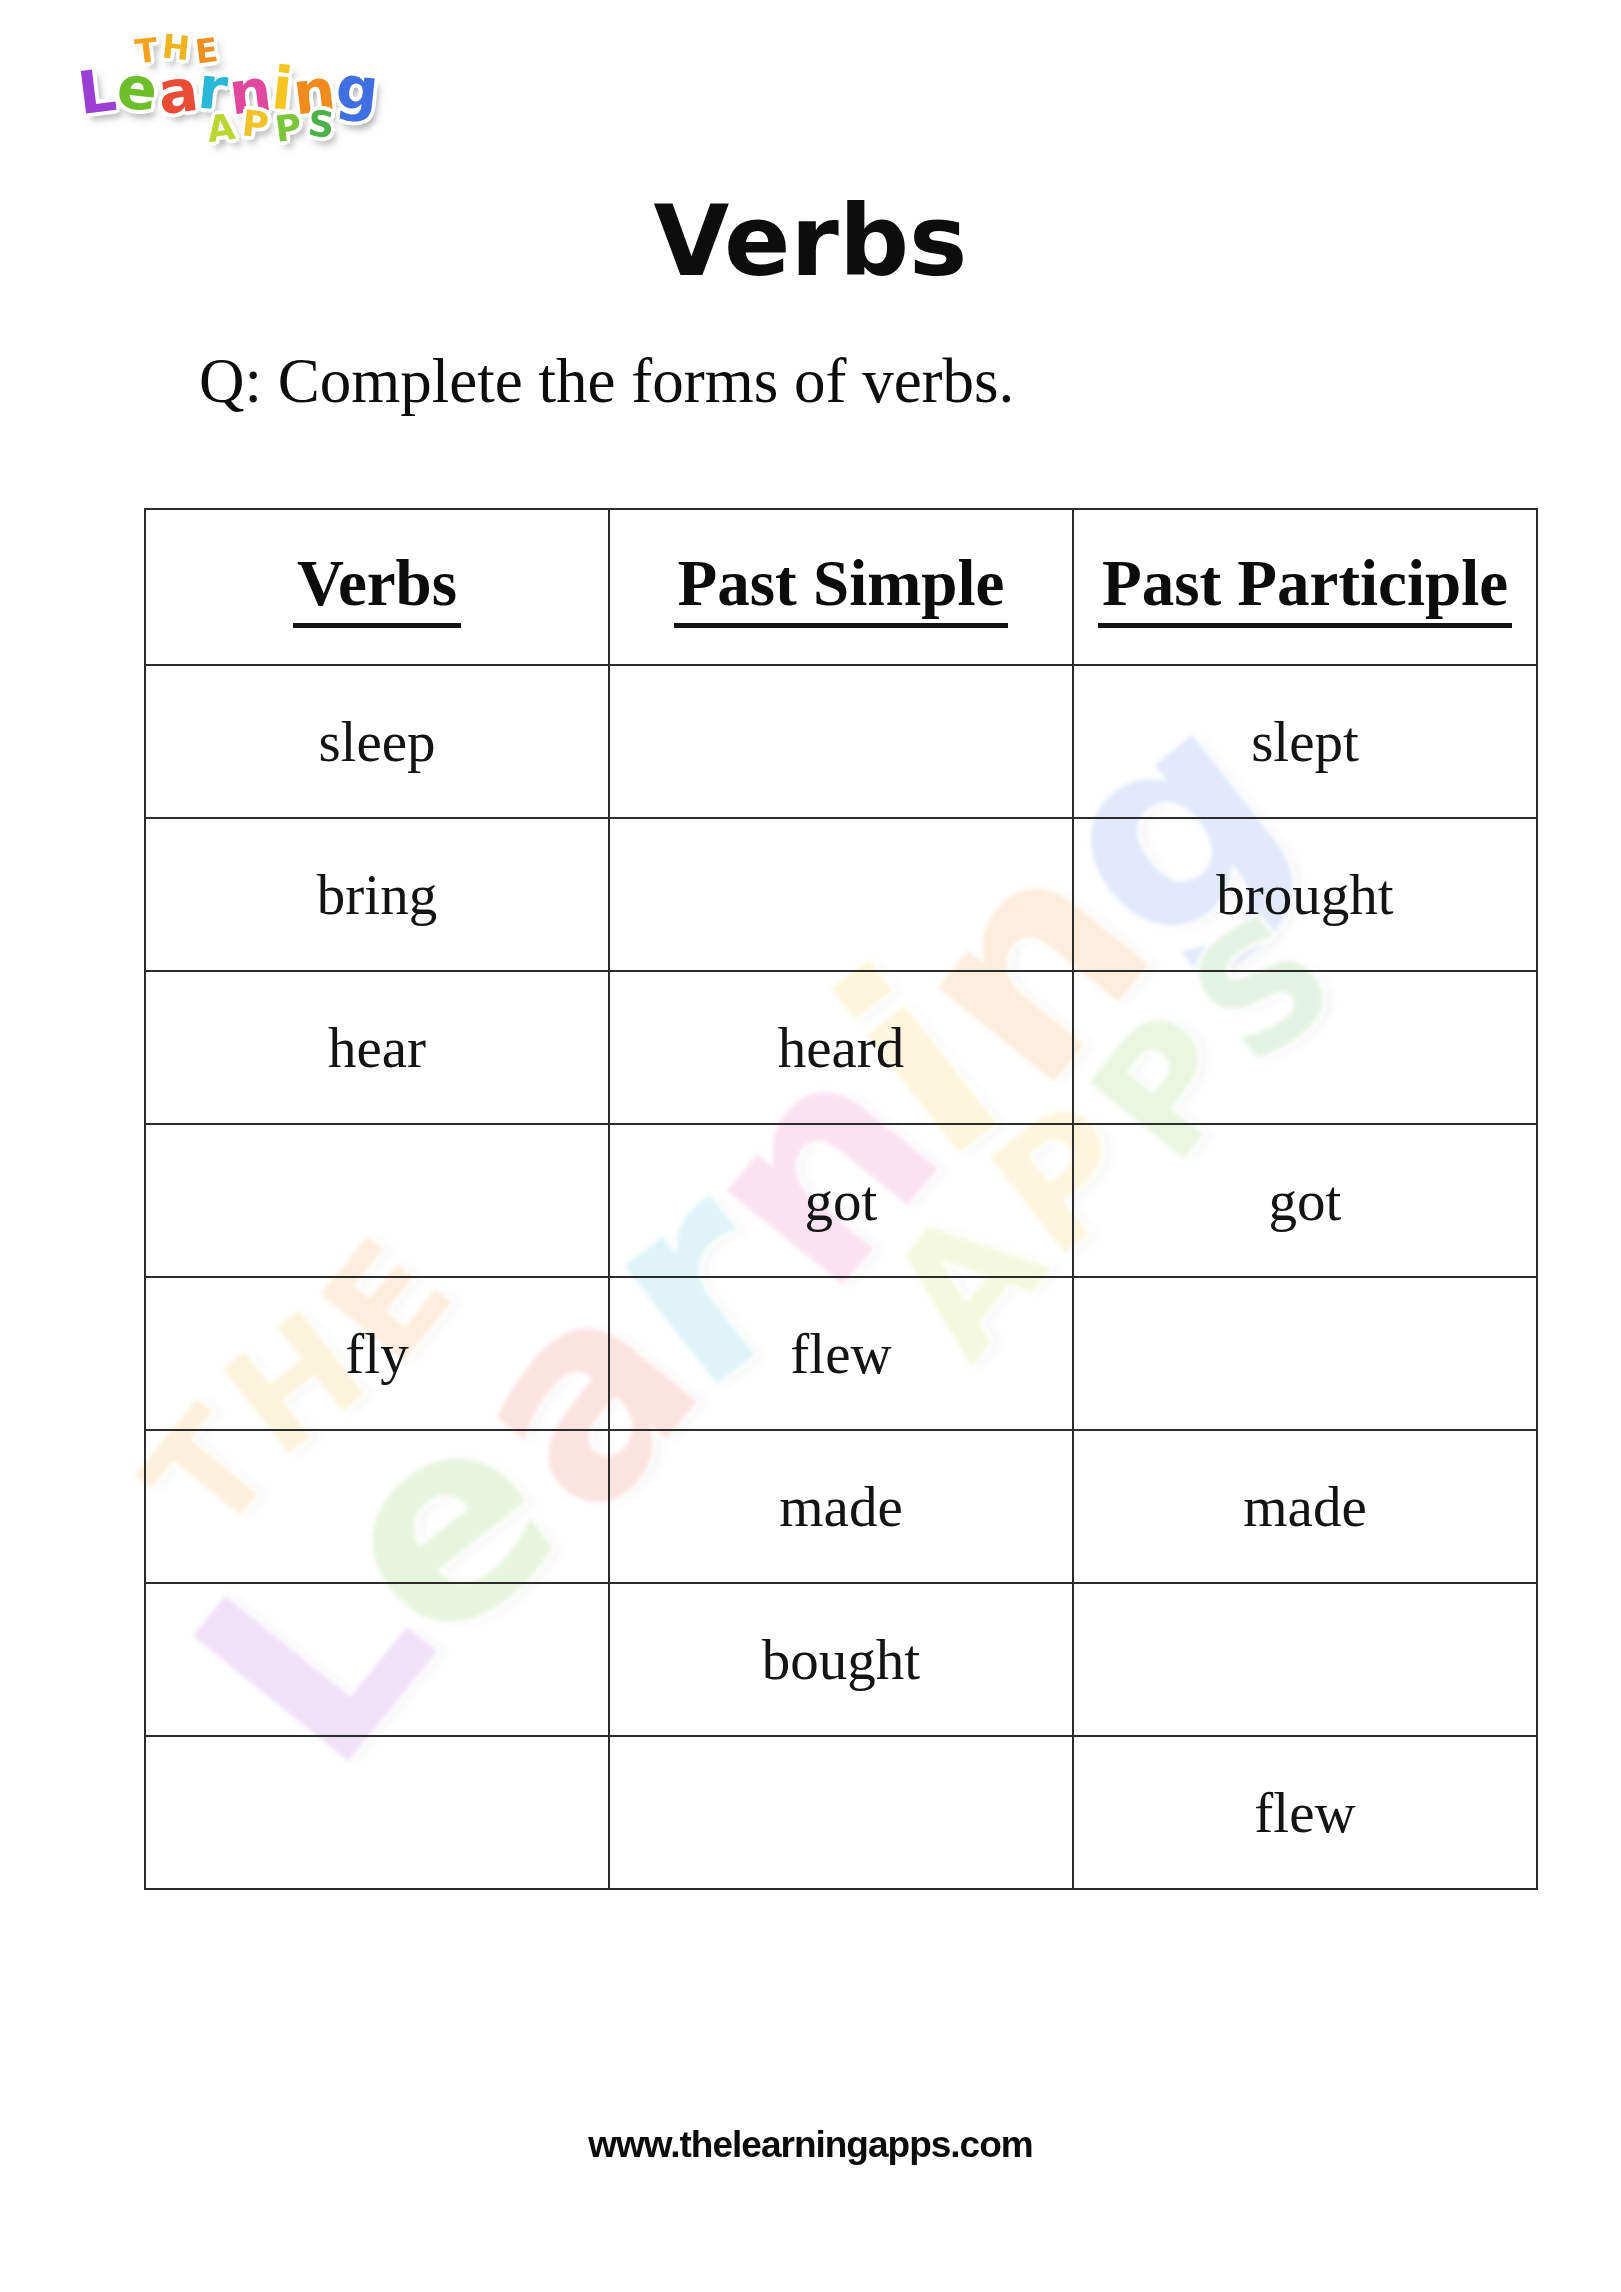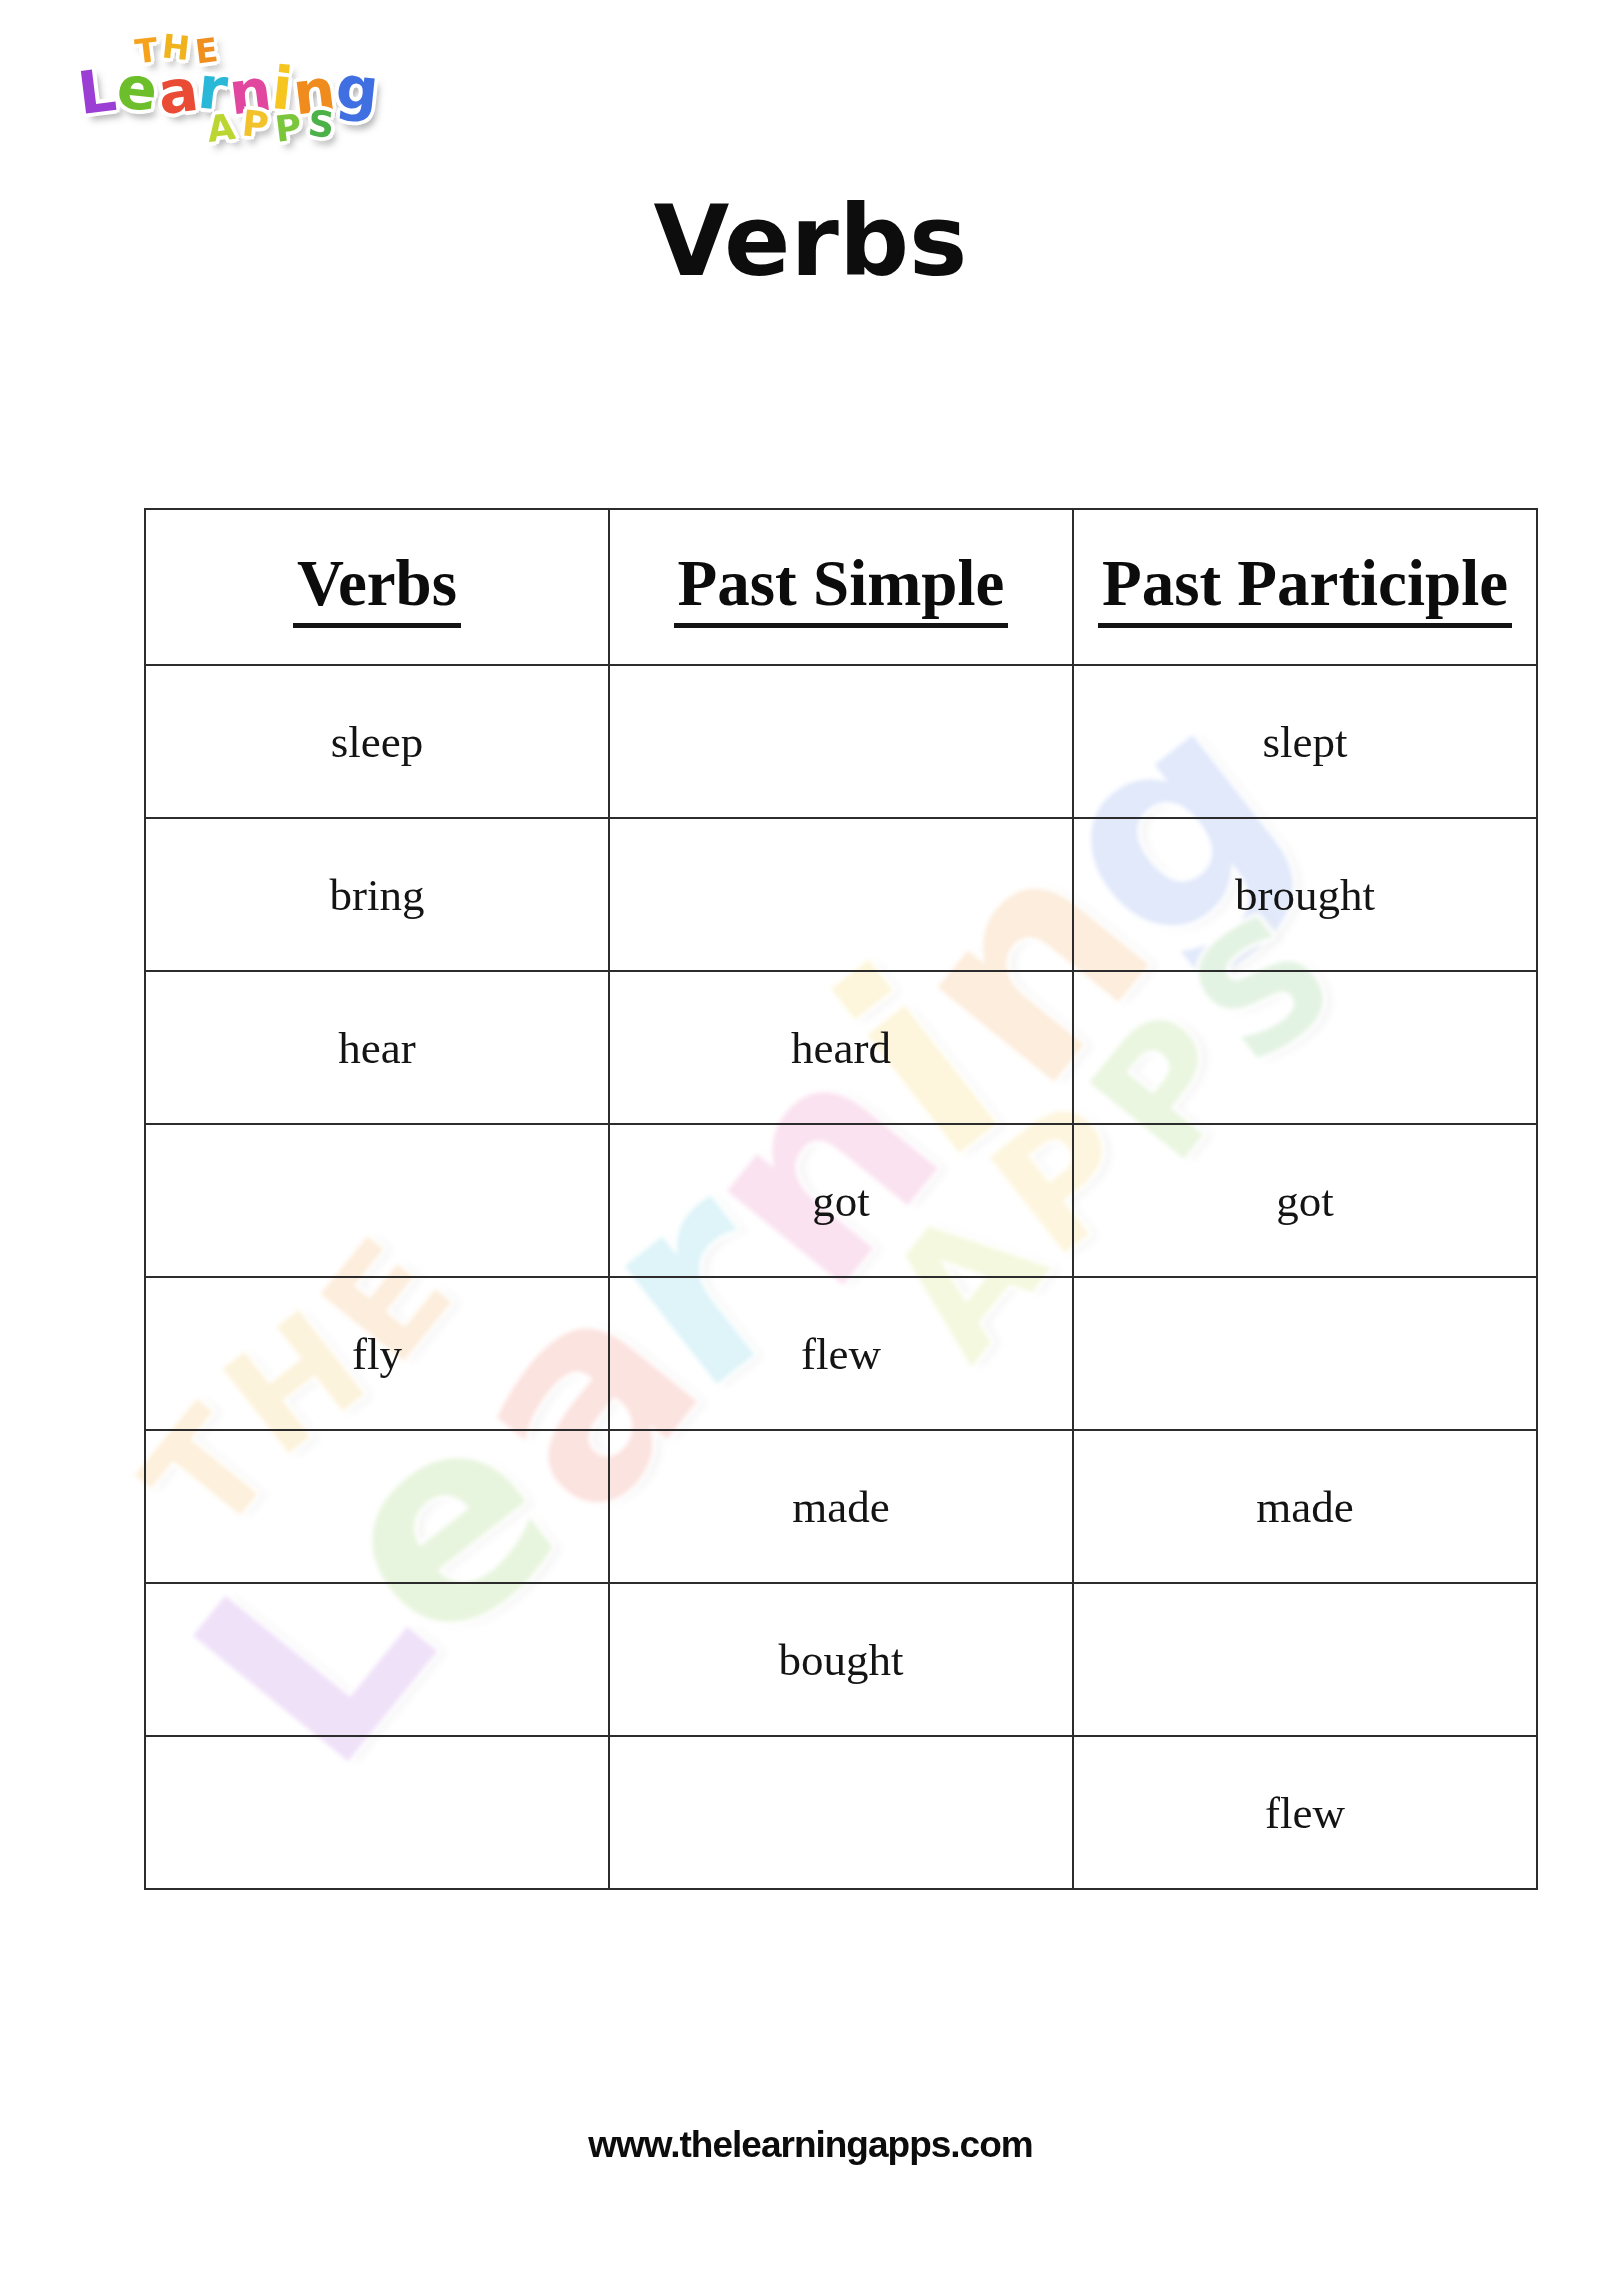--- a/index.html
+++ b/index.html
@@ -86,21 +86,21 @@
   }
   .verbs-table thead tr{height:156px;}
   .verbs-table tbody tr{height:153px;}
   .verbs-table th{font-size:65px;font-weight:bold;color:#0c0c0c;}
   .header-underline{
     display:inline-block;
     border-bottom:5.9px solid #141414;
     padding:0 3.9px 5.9px 3.9px;
     line-height:1.05;
   }
-  .verbs-table td{font-size:45px;color:#141414;}
+  .verbs-table td{font-size:57px;color:#141414;}
 
   
   .footer{
     position:absolute;left:0;top:2096px;width:100%;
     text-align:center;
     font-family:"Liberation Sans", sans-serif;
     font-weight:bold;
     font-size:37px;letter-spacing:-1px;
     color:#0c0c0c;
     z-index:2;
@@ -119,20 +119,21 @@
   </div>
 
   <div class="header-logo">
     <div class="logo-line logo-the"><span class="bubble-letter" style="color: rgb(246, 162, 28);">T</span><span class="bubble-letter" style="color: rgb(240, 179, 29);">H</span><span class="bubble-letter" style="color: rgb(239, 143, 31);">E</span></div>
     <div class="logo-line logo-learning"><span class="bubble-letter" style="color: rgb(155, 63, 212);">L</span><span class="bubble-letter" style="color: rgb(108, 190, 42);">e</span><span class="bubble-letter" style="color: rgb(233, 75, 53);">a</span><span class="bubble-letter" style="color: rgb(41, 184, 216);">r</span><span class="bubble-letter" style="color: rgb(226, 71, 159);">n</span><span class="bubble-letter" style="color: rgb(246, 197, 31);">i</span><span class="bubble-letter" style="color: rgb(240, 139, 29);">n</span><span class="bubble-letter" style="color: rgb(63, 111, 224);">g</span></div>
     <div class="logo-line logo-apps"><span class="bubble-letter" style="color: rgb(188, 214, 49);">A</span><span class="bubble-letter" style="color: rgb(242, 194, 43);">P</span><span class="bubble-letter" style="color: rgb(124, 198, 60);">P</span><span class="bubble-letter" style="color: rgb(76, 177, 72);">S</span></div>
   </div>
 
   <h1 class="title">Verbs</h1>
 
+  <div class="question">Q: Complete the forms of verbs.</div>
 
   <table class="verbs-table">
     <thead>
       <tr>
           <th><span class="header-underline">Verbs</span></th>
           <th><span class="header-underline">Past Simple</span></th>
           <th><span class="header-underline">Past Participle</span></th>
         </tr>
     </thead>
     <tbody>

